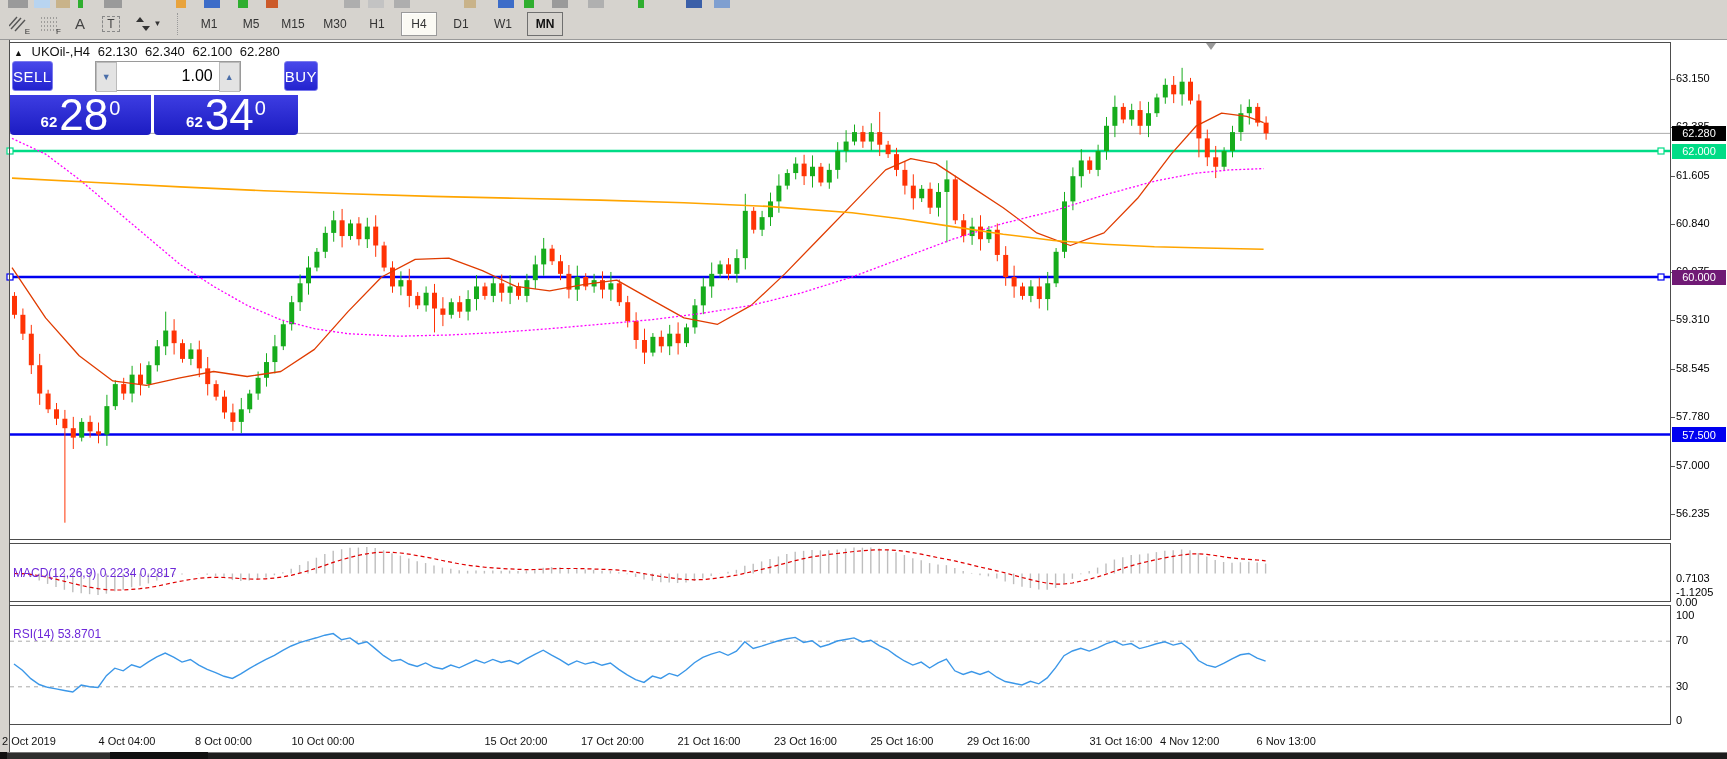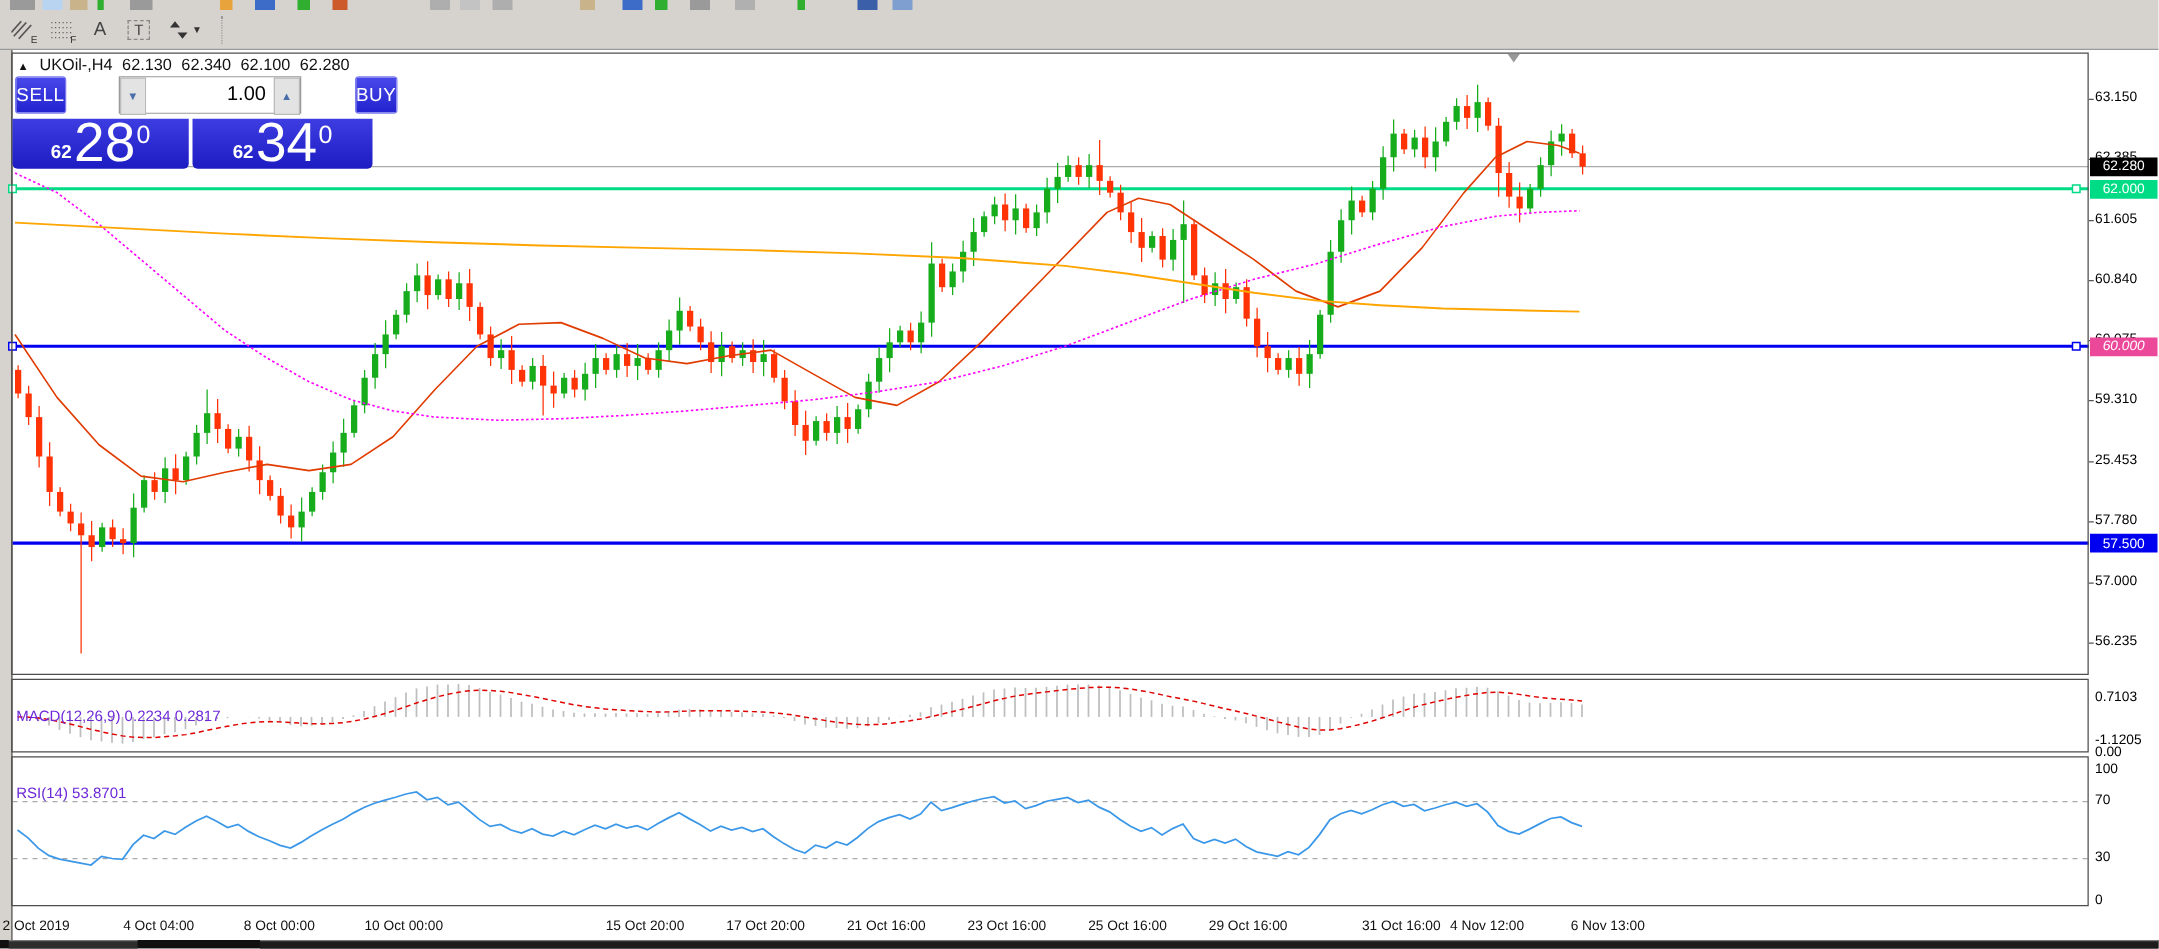--- a/index.html
+++ b/index.html
@@ -115,20 +115,31 @@
       <span style="font-size:12px;color:#444;border:1px dashed #888;padding:0 4px;">T</span>
     </div>
     <div class="tool-icon" style="width:38px;">
       <svg width="16" height="16" viewBox="0 0 16 16">
         <path d="M4 2 L8 7 L0 7 Z" fill="#333" transform="translate(1,-1)"></path>
         <path d="M8 14 L12 9 L4 9 Z" fill="#333" transform="translate(3,1)"></path>
       </svg>
       <span style="font-size:8px;color:#333;margin-left:3px;">▼</span>
     </div>
     <div class="tool-sep"></div>
+    <div id="tf-buttons" style="display:flex;">
+        <div class="tf-btn">M1</div>
+        <div class="tf-btn">M5</div>
+        <div class="tf-btn">M15</div>
+        <div class="tf-btn">M30</div>
+        <div class="tf-btn">H1</div>
+        <div class="tf-btn active">H4</div>
+        <div class="tf-btn">D1</div>
+        <div class="tf-btn">W1</div>
+        <div class="tf-btn outlined">MN</div>
+      </div>
   </div>
 
   <div id="chart-window">
     <div id="left-gutter"></div>
 
     <svg id="plot" width="1727" height="712">
         <line x1="10" y1="111" x2="1671" y2="111" stroke="#00DC86" stroke-width="2.5"></line>
         <rect x="7" y="108" width="6" height="6" fill="#fff" stroke="#00DC86" stroke-width="1.2"></rect>
         <rect x="1658" y="108" width="6" height="6" fill="#fff" stroke="#00DC86" stroke-width="1.2"></rect>
         <line x1="10" y1="237" x2="1671" y2="237" stroke="#0000F0" stroke-width="2.5"></line>
@@ -624,49 +635,49 @@
         <span class="px-sup">0</span>
       </div>
       <div class="tp-big" id="tp-buy-big">
         <span class="px-small">62</span>
         <span class="px-big">34</span>
         <span class="px-sup">0</span>
       </div>
     </div>
 
     <div id="axis-labels">
-        <div class="y-label" style="top: 512px;">0.7103</div>
+        <div class="y-label" style="top: 532px;">0.7103</div>
         <div class="y-label" style="top: 556px;">0.00</div>
         <div class="y-label" style="top: 546px;">-1.1205</div>
         <div class="y-label" style="top: 569px;">100</div>
         <div class="y-label" style="top: 594.2px;">70</div>
         <div class="y-label" style="top: 639.8px;">30</div>
         <div class="y-label" style="top: 674px;">0</div>
         <div class="y-tick" style="top: 38.55px;"></div>
         <div class="y-label" style="top: 31.55px;">63.150</div>
         <div class="y-tick" style="top: 86.745px;"></div>
         <div class="y-label" style="top: 79.745px;">62.385</div>
         <div class="y-tick" style="top: 135.885px;"></div>
         <div class="y-label" style="top: 128.885px;">61.605</div>
         <div class="y-tick" style="top: 184.08px;"></div>
         <div class="y-label" style="top: 177.08px;">60.840</div>
         <div class="y-tick" style="top: 232.275px;"></div>
         <div class="y-label" style="top: 225.275px;">60.075</div>
         <div class="y-tick" style="top: 280.47px;"></div>
         <div class="y-label" style="top: 273.47px;">59.310</div>
         <div class="y-tick" style="top: 328.665px;"></div>
-        <div class="y-label" style="top: 321.665px;">25.453</div>
+        <div class="y-label" style="top: 321.665px;">58.545</div>
         <div class="y-tick" style="top: 376.86px;"></div>
         <div class="y-label" style="top: 369.86px;">57.780</div>
         <div class="y-tick" style="top: 426px;"></div>
         <div class="y-label" style="top: 419px;">57.000</div>
         <div class="y-tick" style="top: 474.195px;"></div>
         <div class="y-label" style="top: 467.195px;">56.235</div>
         <div class="price-tag" style="top: 103.5px; background: rgb(0, 220, 134); color: rgb(255, 255, 255);">62.000</div>
-        <div class="price-tag" style="top: 229.5px; background: #ec4899; color: rgb(255, 255, 255); font-style: italic;">60.000</div>
+        <div class="price-tag" style="top: 229.5px; background: #701a75; color: rgb(255, 255, 255);">60.000</div>
         <div class="price-tag" style="top: 387px; background: rgb(0, 0, 240); color: rgb(255, 255, 255);">57.500</div>
         <div class="price-tag" style="top: 85.86px; background: rgb(0, 0, 0); color: rgb(255, 255, 255);">62.280</div>
       </div>
 
     <div class="ind-label" style="top:506px;">MACD(12,26,9) 0.2234 0.2817</div>
     <div class="ind-label" style="top:567px;">RSI(14) 53.8701</div>
 
 
     <div id="shift-marker"></div>
 

